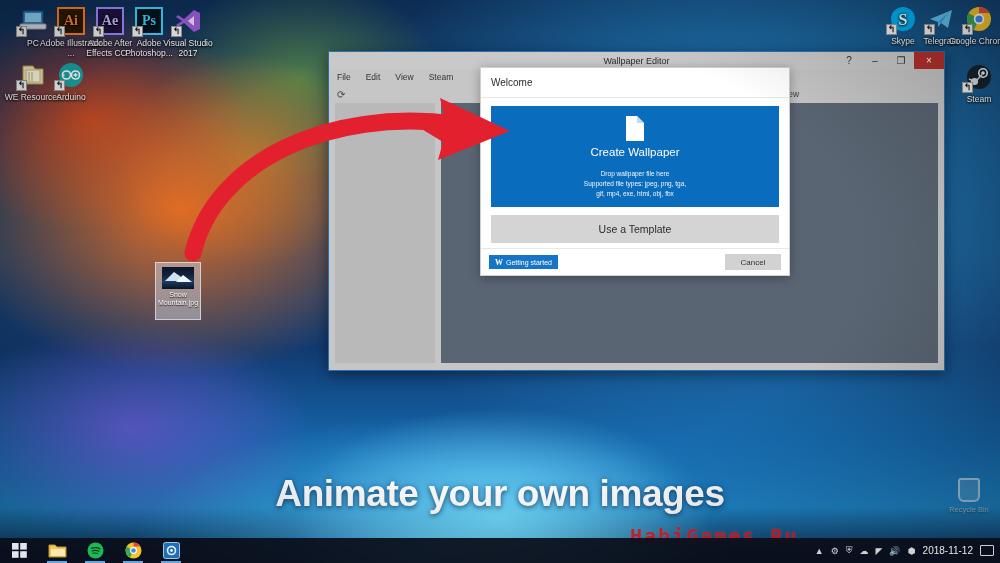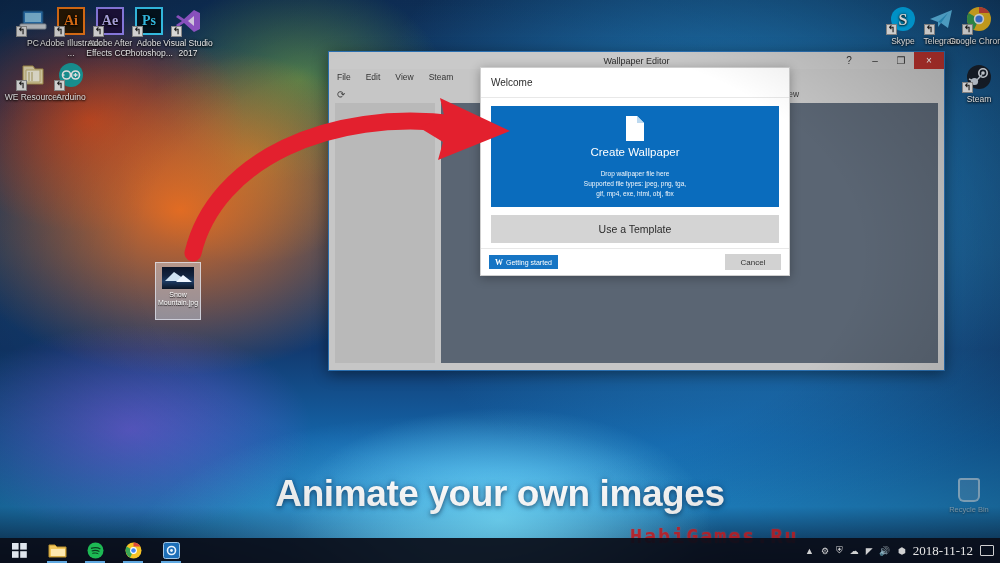--- a/index.html
+++ b/index.html
@@ -230,21 +230,21 @@
     content:''; position:absolute; bottom:0; left:9px; width:20px; height:2px;
     background:#5fa8e0;
   }
   #tray {
     margin-left: auto;
     display: flex; align-items: center; gap: 7px;
     padding-right: 6px; height: 25px;
     color: #e6e6e6; font-size: 7.5px;
   }
   #tray .tray-ico { font-size: 9px; opacity: .9; }
-  #clock { font-size: 13px; line-height: 9px; text-align: center; font-family: Liberation Serif, serif; }
+  #clock { font-size: 10px; line-height: 9px; text-align: center; }
   #notif { width: 14px; height: 11px; border: 1px solid #cfcfcf; border-radius: 1px; }
 </style>
 </head>
 <body>
 
 <div id="desktop">
 
   <div class="dicon" style="left:2px;  top:6px;">
     <div class="glyph">
       <svg width="28" height="24" viewBox="0 0 28 24">

